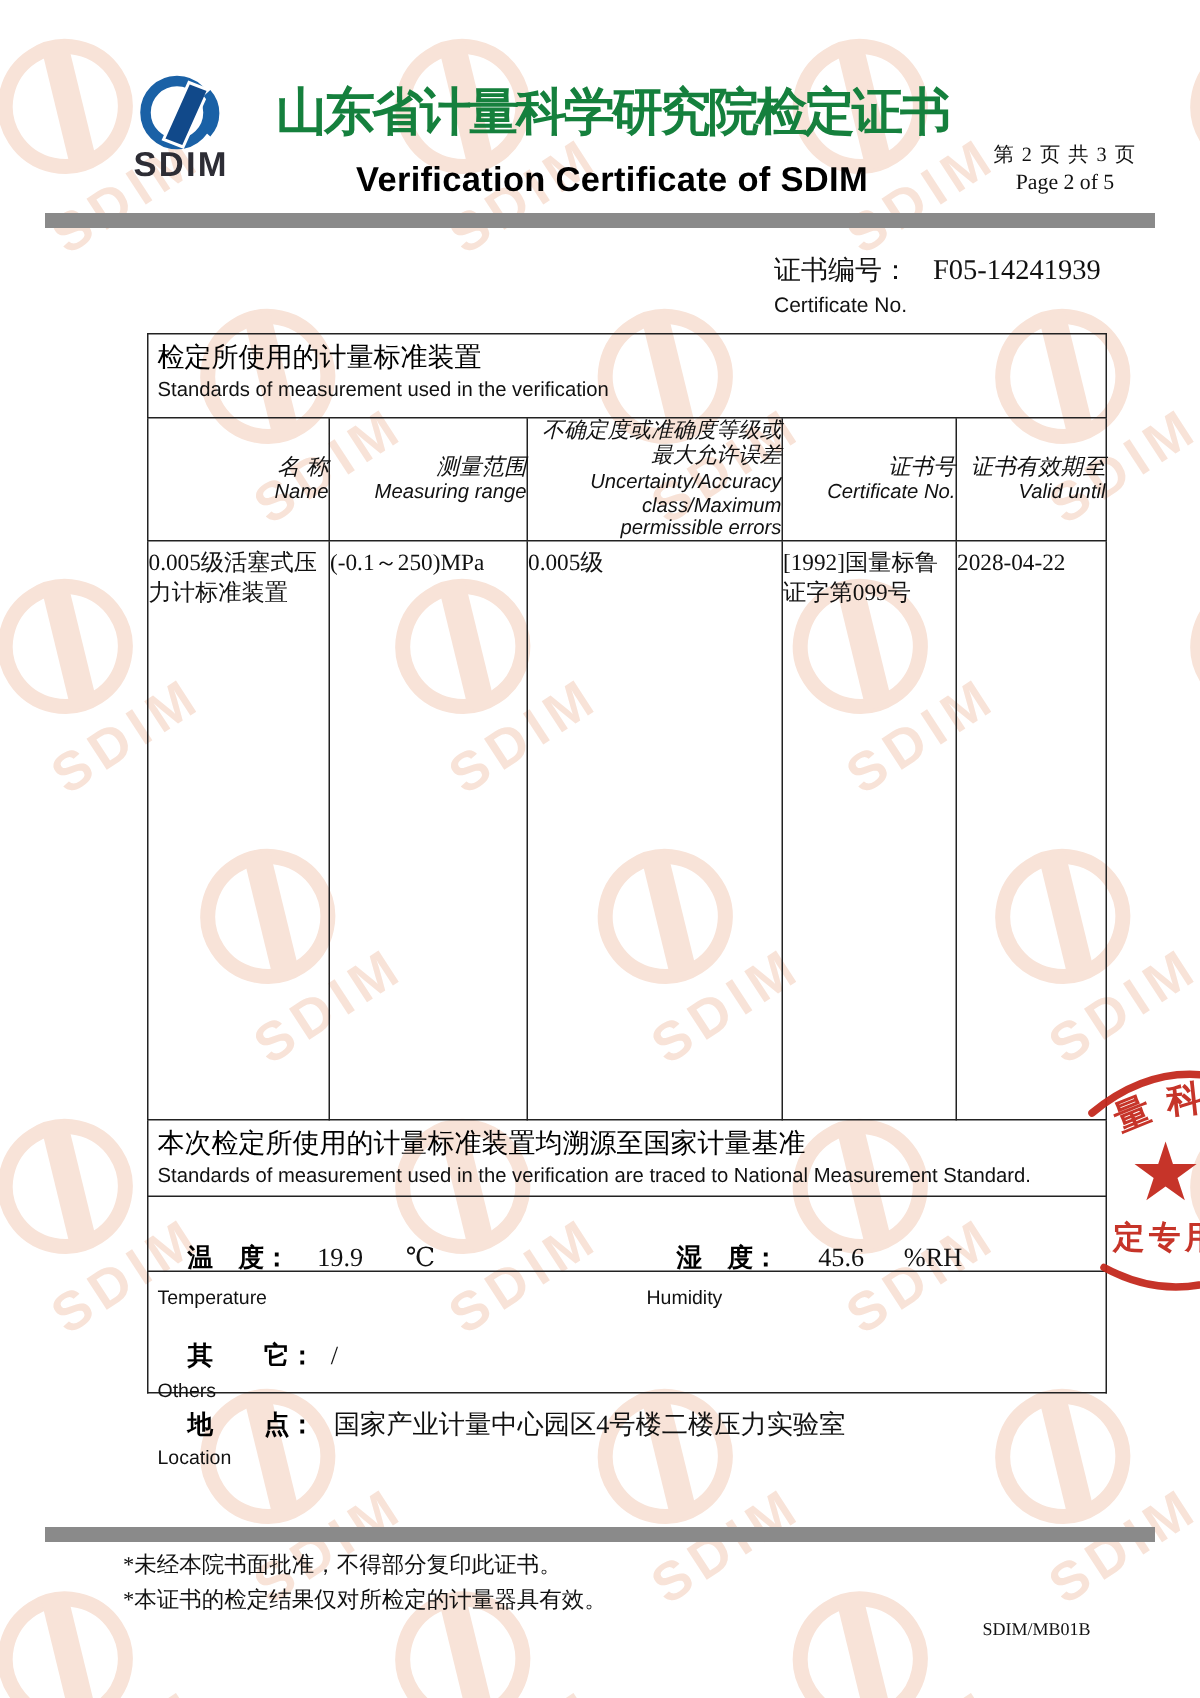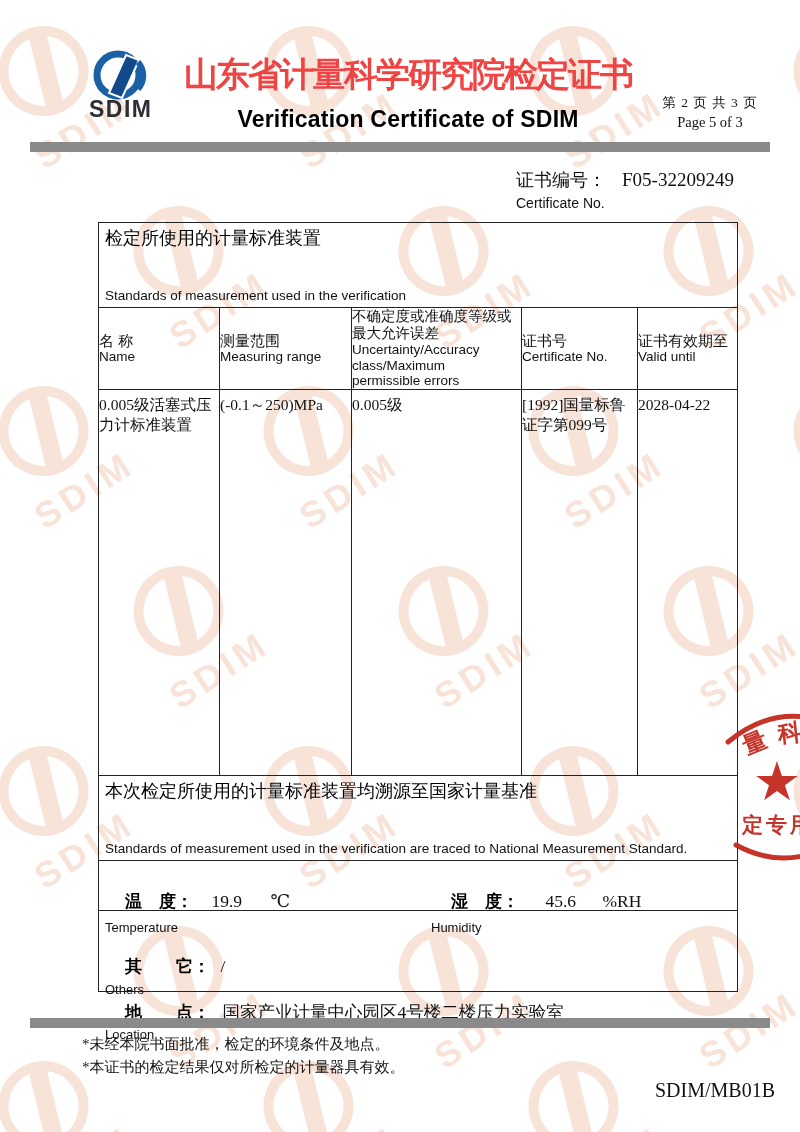--- a/index.html
+++ b/index.html
@@ -7,51 +7,51 @@
     width:800px;height:1132px;position:relative;overflow:hidden;background:#ffffff;
     font-family:"Liberation Sans","DejaVu Sans",sans-serif;color:#111;
   }
   .abs{position:absolute;}
   
   #wm-layer{position:absolute;left:0;top:0;width:800px;height:1132px;z-index:0;}
   .wm{position:absolute;width:160px;height:160px;transform:rotate(-33deg);}
   
   #logo{left:88px;top:48px;z-index:2;}
   #title-block{left:182px;top:52px;width:452px;text-align:center;z-index:2;}
-  #title-zh{font-family:"Liberation Serif","DejaVu Serif",serif;font-weight:bold;font-size:34px;letter-spacing:-2px;color:#ef4444;white-space:nowrap;}
+  #title-zh{font-family:"Liberation Serif","DejaVu Serif",serif;font-weight:bold;font-size:34px;letter-spacing:-2px;color:#15803d;white-space:nowrap;}
   #title-en{font-family:"Liberation Sans","DejaVu Sans",sans-serif;font-weight:bold;font-size:23px;margin-top:8px;color:#000;letter-spacing:.2px;}
   #page-info{left:655px;top:94px;width:110px;text-align:center;z-index:2;font-family:"Liberation Serif","DejaVu Serif",serif;}
   #page-zh{font-size:13.5px;letter-spacing:1px;}
   #page-en{font-size:14.5px;margin-top:2px;}
   .graybar{left:30px;width:740px;height:10px;background:#8a8a8a;z-index:1;}
   #bar-top{top:142px;}
   #bar-bottom{top:1018px;}
   #cert-block{left:516px;top:168px;z-index:2;}
   #cert-line1{font-family:"Liberation Serif","DejaVu Serif",serif;font-size:18px;white-space:nowrap;}
   #cert-number{margin-left:16px;font-size:19px;}
   #cert-en{font-size:14px;margin-top:3px;}
   
   #main-table{position:absolute;left:98px;top:222px;width:639px;border-collapse:collapse;table-layout:fixed;z-index:1;}
   #main-table td,#main-table th{border:1.5px solid #222;padding:0;vertical-align:middle;font-weight:normal;}
   .sec-cell{padding:3px 6px 2px 6px !important;vertical-align:top !important;text-align:left;}
   .sec-zh{font-size:18px;font-weight:500;color:#000;line-height:25px;}
-  .sec-en{font-size:13.5px;line-height:18px;color:#111;margin-top:36px;}
+  .sec-en{font-size:13.5px;line-height:18px;color:#111;}
   .th-zh{font-size:15px;font-weight:500;line-height:17px;white-space:pre-line;}
   .th-zh-sm{font-size:14.5px;}
   .th-en{font-size:13.5px;line-height:15.5px;white-space:pre-line;}
-  .th-cell{text-align:left;}
+  .th-cell{text-align:right;font-style:italic;}
   .data-cell{vertical-align:top !important;text-align:left;padding-top:5px !important;
     font-family:"Liberation Serif","DejaVu Serif",serif;font-size:15.5px;line-height:20px;white-space:pre-line;}
   .env-wrap{position:relative;width:100%;height:100%;}
   .env-label{font-size:17px;font-weight:600;color:#000;margin-left:20px;}
   .env-val{font-family:"Liberation Serif","DejaVu Serif",serif;font-size:17.5px;}
   .env-en{font-size:13px;color:#111;}
   
   #footnotes{left:82px;top:1033px;z-index:2;font-family:"Liberation Serif","DejaVu Serif",serif;font-size:15px;line-height:23px;}
-  #form-code{left:655px;top:1079px;z-index:2;font-family:"Liberation Serif","DejaVu Serif",serif;font-size:20px;text-align:center;}
+  #form-code{left:655px;top:1079px;z-index:2;font-family:"Liberation Serif","DejaVu Serif",serif;font-size:12px;text-align:center;}
   
   #seal{left:722px;top:698px;z-index:3;}
   #defs-svg{position:absolute;width:0;height:0;}
 </style>
 </head>
 <body>
 
 <svg id="defs-svg" aria-hidden="true">
   <defs>
     <symbol id="wm-sym" viewBox="0 0 160 160">
@@ -144,28 +144,28 @@
   <text x="1" y="69" font-family="Liberation Sans, DejaVu Sans, sans-serif" font-size="23" font-weight="bold" letter-spacing="1.5" fill="#2d2d35">SDIM</text>
 </svg>
 
 <div id="title-block" class="abs">
   <div id="title-zh">山东省计量科学研究院检定证书</div>
   <div id="title-en">Verification Certificate of SDIM</div>
 </div>
 
 <div id="page-info" class="abs">
   <div id="page-zh">第 2 页  共 3 页</div>
-  <div id="page-en">Page 5 of  3</div>
+  <div id="page-en">Page 2 of  5</div>
 </div>
 
 <div id="bar-top" class="abs graybar"></div>
 
 <div id="cert-block" class="abs">
   <div id="cert-line1">
-    <span>证书编号：</span><span id="cert-number">F05-32209249</span>
+    <span>证书编号：</span><span id="cert-number">F05-14241939</span>
   </div>
   <div id="cert-en">Certificate No.</div>
 </div>
 
 <table id="main-table">
   <colgroup>
     <col style="width:121px">
       <col style="width:132px">
       <col style="width:170px">
       <col style="width:116px">
@@ -260,17 +260,17 @@
   <path d="M 14 147 Q 60 172 106 149" fill="none" stroke="#c3281c" stroke-width="5" stroke-linecap="round"></path>
   <text x="22" y="54" font-size="24" font-weight="bold" fill="#c3281c" transform="rotate(-22 30 48)" font-family="Liberation Serif, DejaVu Serif, serif">量</text>
   <text x="56" y="44" font-size="24" font-weight="bold" fill="#c3281c" transform="rotate(-6 58 38)" font-family="Liberation Serif, DejaVu Serif, serif">科</text>
   <text x="55" y="102" text-anchor="middle" font-size="54" fill="#c3281c">★</text>
   <text x="20" y="134" font-size="21" font-weight="bold" letter-spacing="3" fill="#c3281c" font-family="Liberation Serif, DejaVu Serif, serif">定专用</text>
 </svg>
 
 <div id="bar-bottom" class="abs graybar"></div>
 
 <div id="footnotes" class="abs">
-  <div>*未经本院书面批准，检定的环境条件及地点。</div>
+  <div>*未经本院书面批准，不得部分复印此证书。</div>
   <div>*本证书的检定结果仅对所检定的计量器具有效。</div>
 </div>
 
 <div id="form-code" class="abs">SDIM/MB01B</div>
 
 </body></html>

